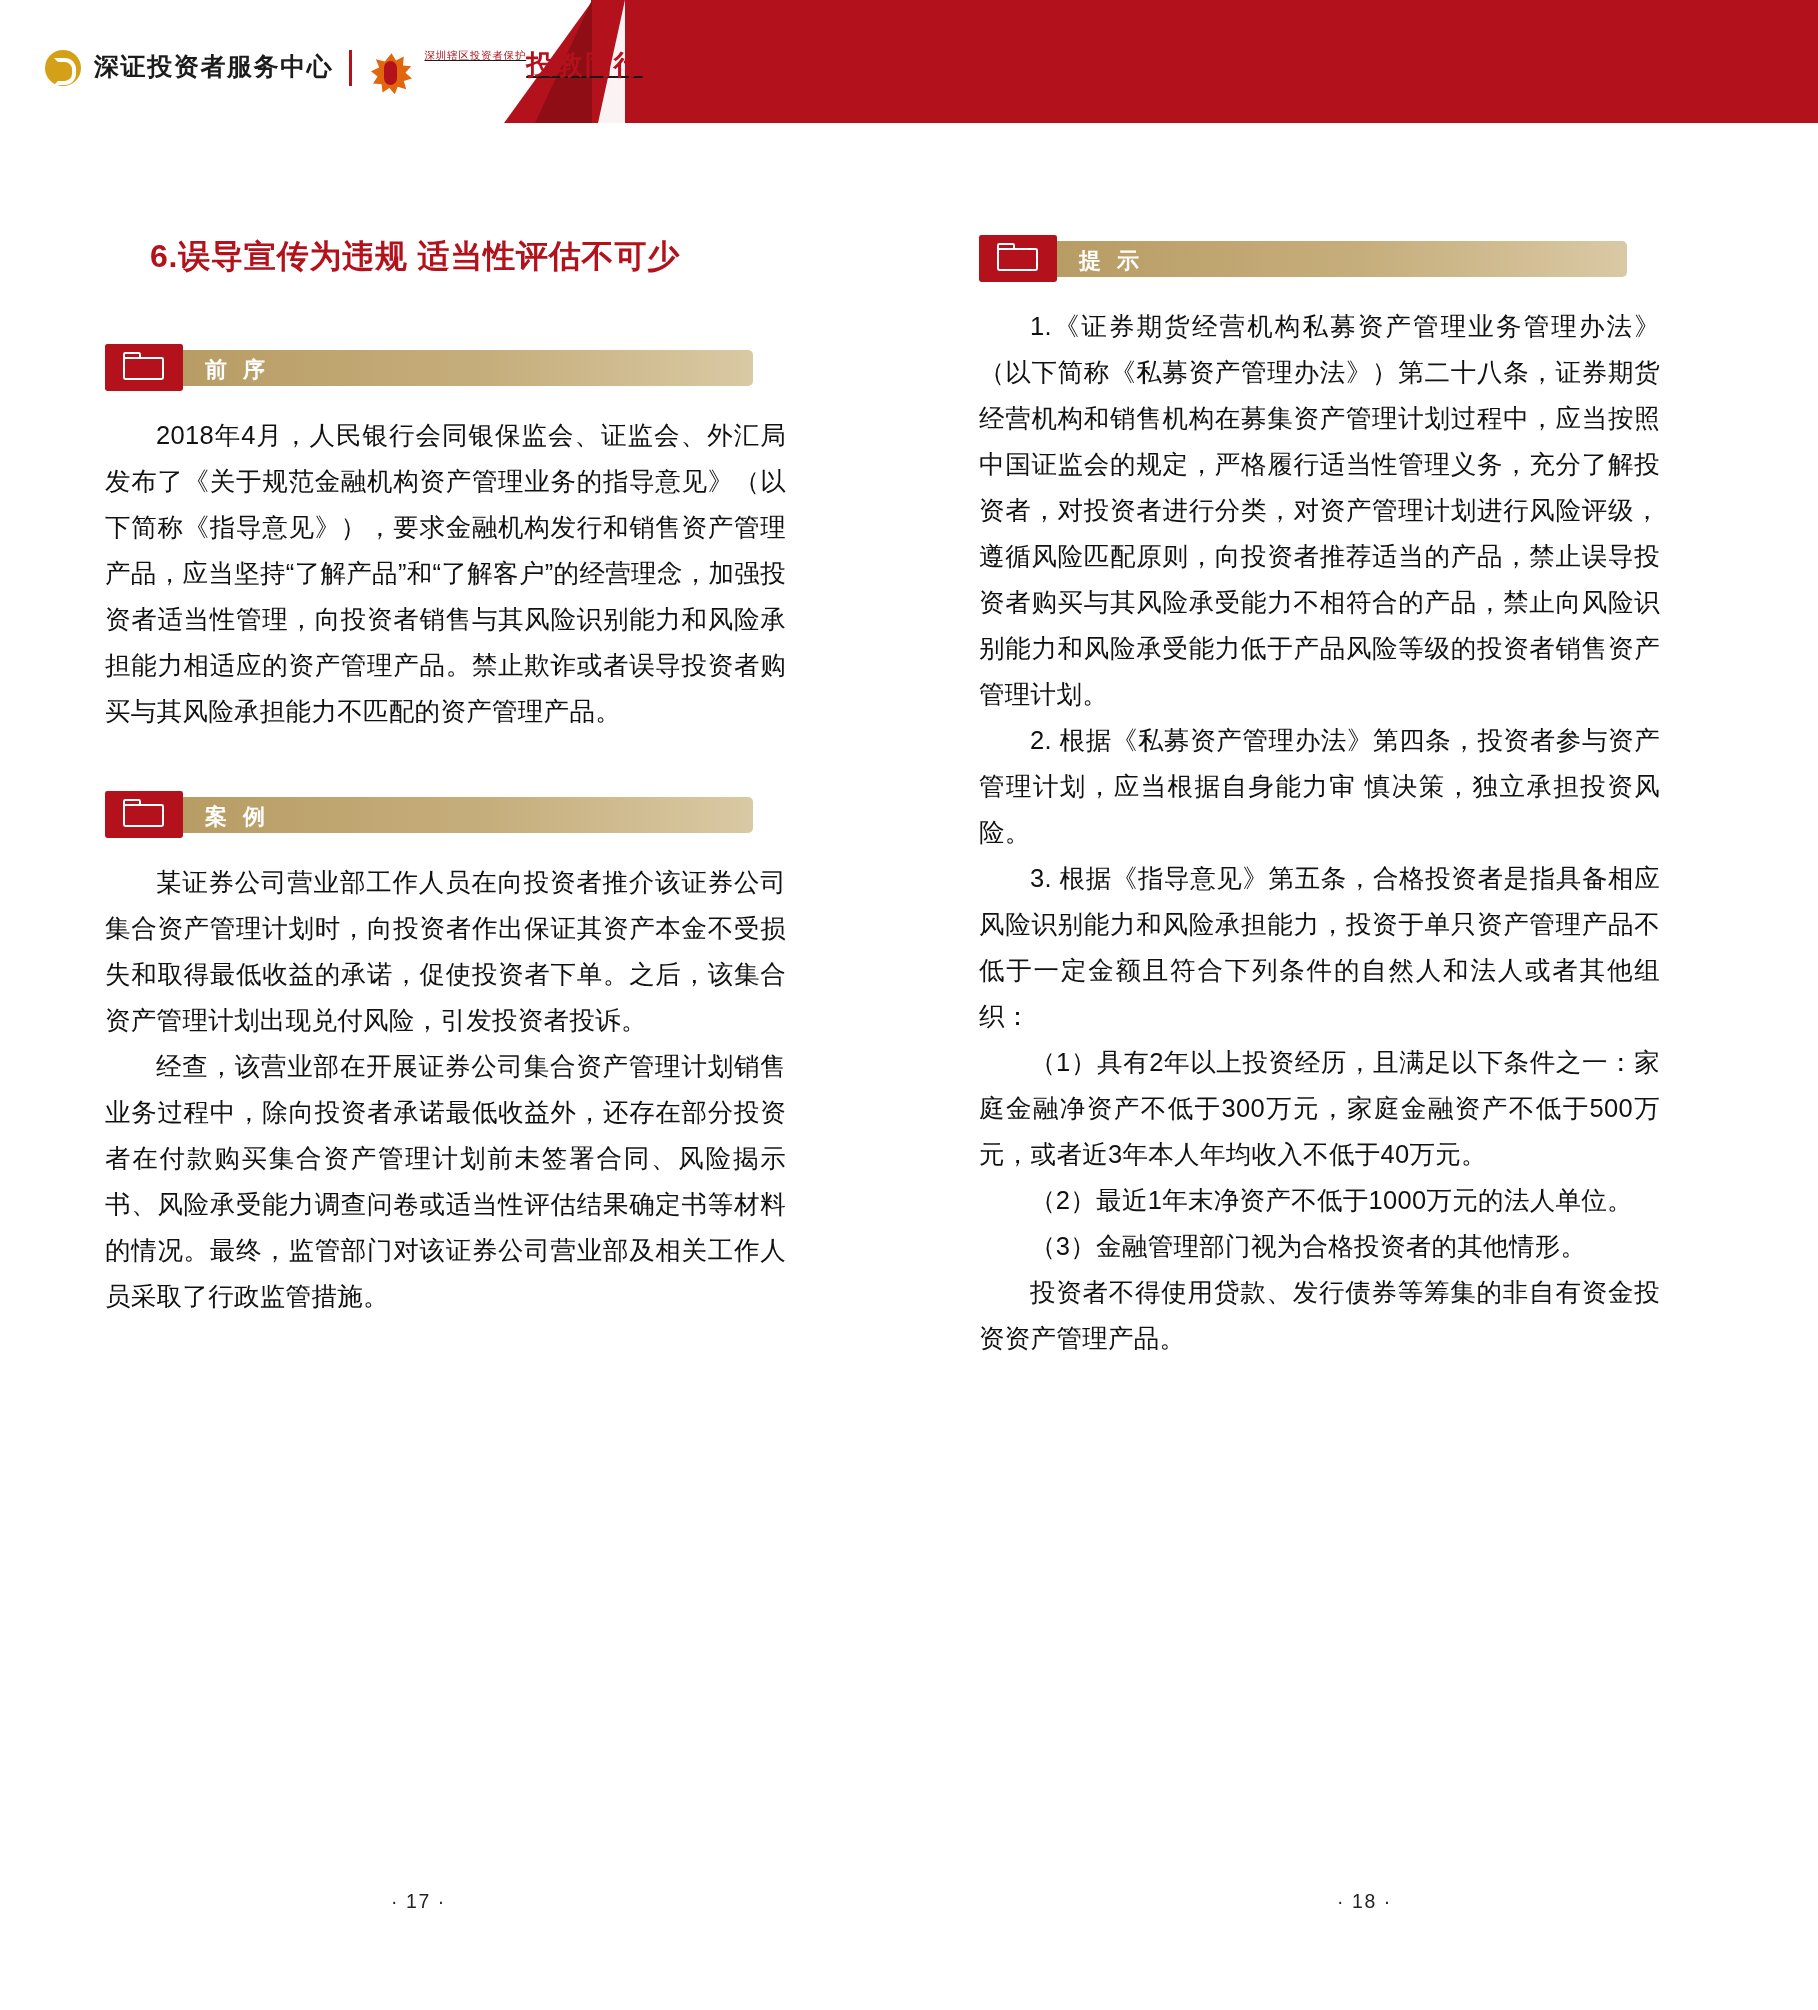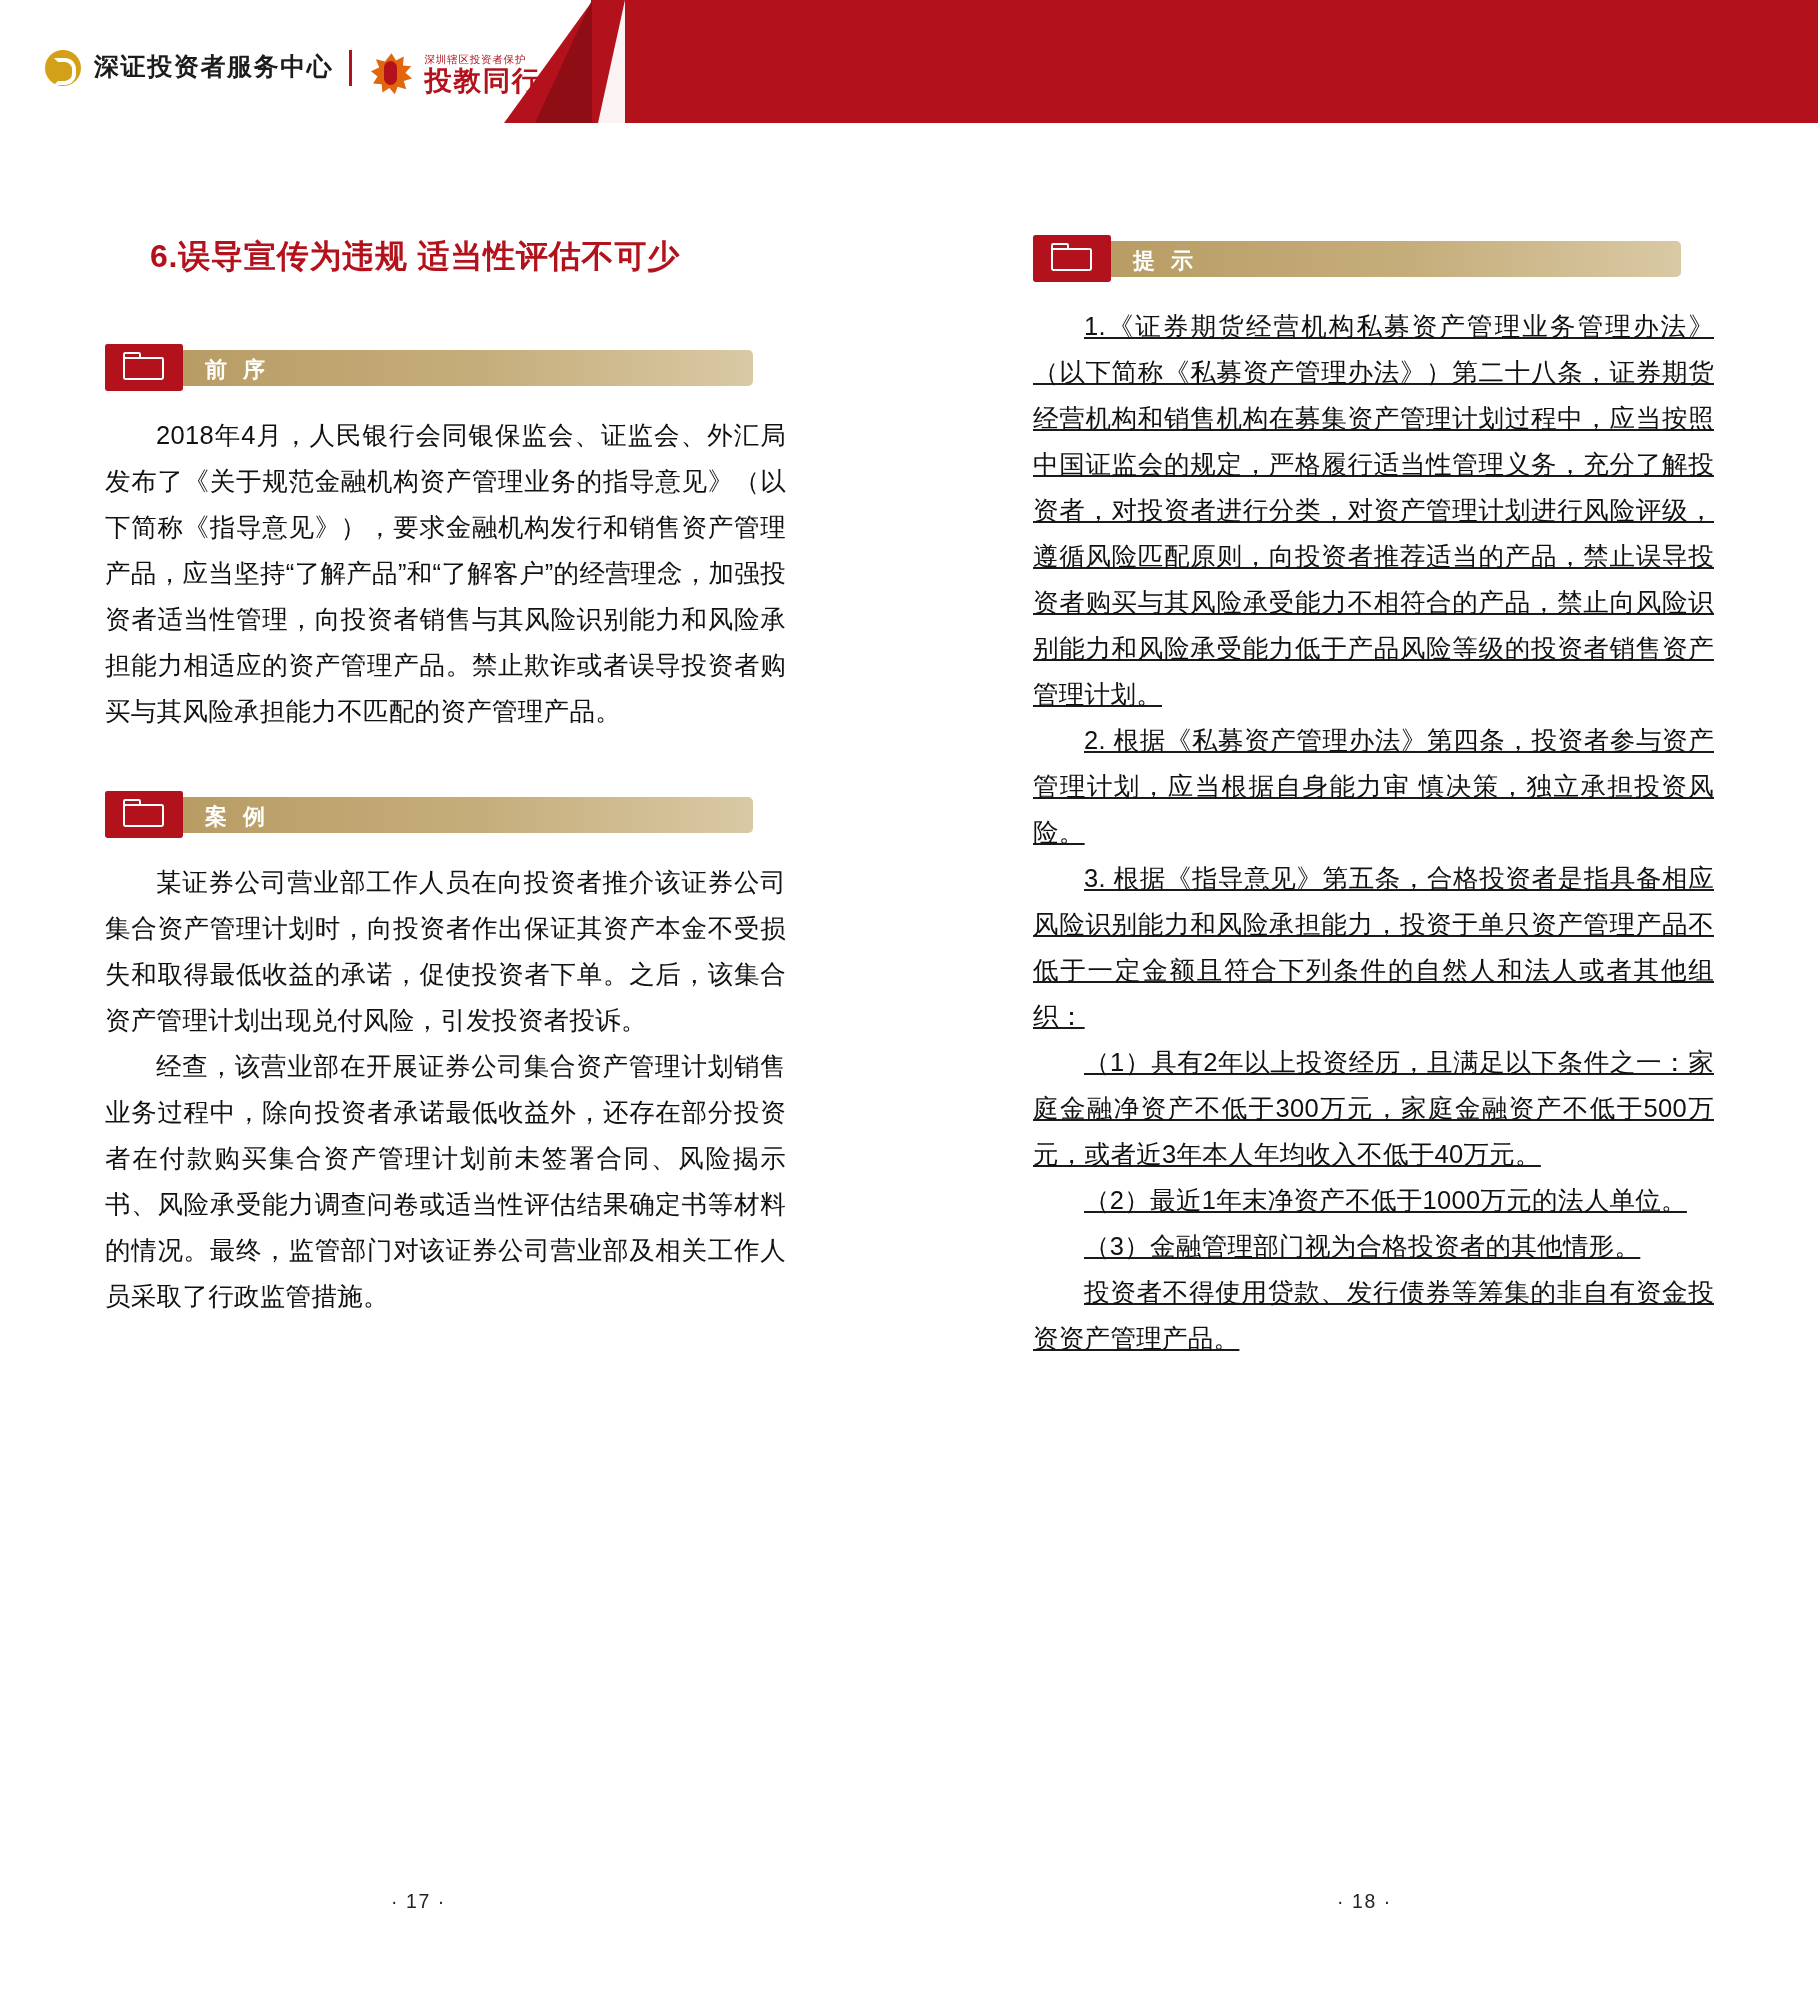--- a/index.html
+++ b/index.html
@@ -123,22 +123,23 @@
   }
   .brand-mascot .m-body {
     position: absolute;
     left: 16px; top: 11.3px;
     width: 13px; height: 24px;
     background: #b3121c;
     border-radius: 6.5px;
   }
   .brand-sub {
     display: flex;
-    flex-direction: column;
+    flex-direction: row;
     justify-content: center;
+    text-decoration: underline;
   }
   .brand-sub-small {
     font-size: 10.5px;
     color: #b3121c;
     letter-spacing: 0.8px;
     line-height: 1.1;
     white-space: nowrap;
   }
   .brand-sub-big {
     font-size: 27.5px;
@@ -180,21 +181,21 @@
     top: 235px;
     left: 0;
     width: 1819px;
   }
   .col {
     position: absolute;
     top: 0;
     width: 681px;
   }
   .col-left { left: 105px; }
-  .col-right { left: 1033px; text-decoration: underline; }
+  .col-right { left: 979px; }
 
   .chapter-title {
     font-size: 32px;
     font-weight: bold;
     color: #b3121c;
     letter-spacing: 0.8px;
     margin: 0 0 65px 45px;
     white-space: nowrap;
   }
 

